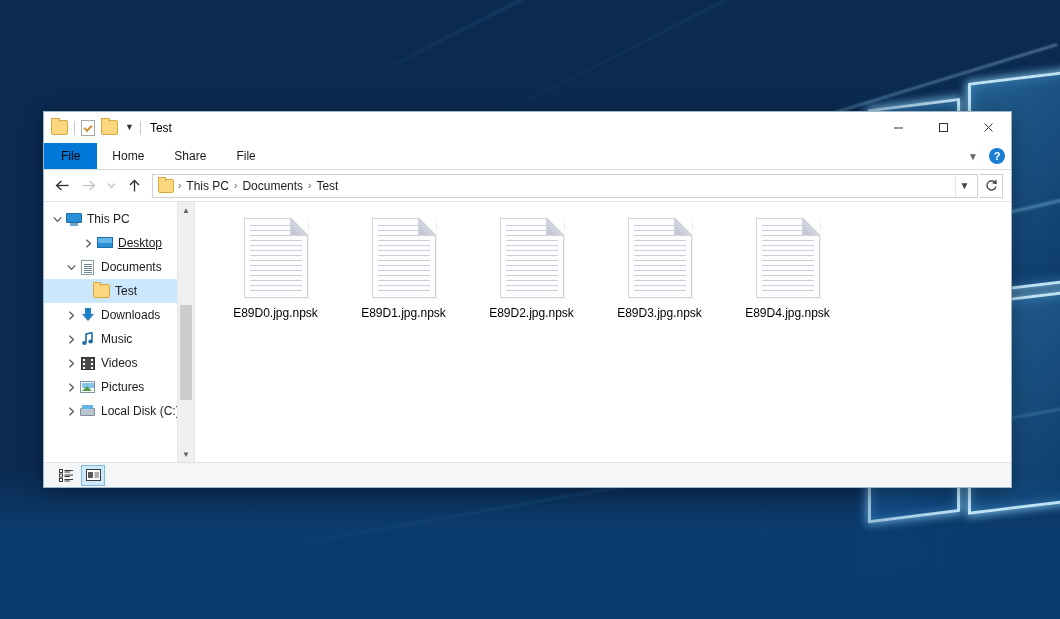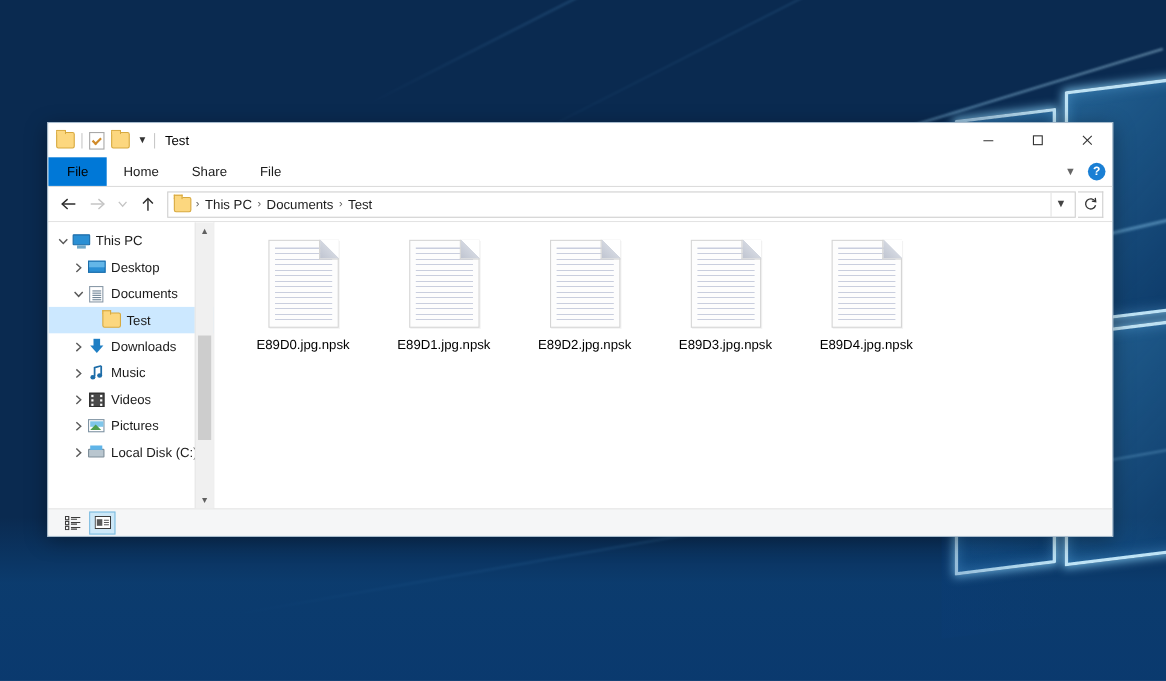--- a/index.html
+++ b/index.html
@@ -612,21 +612,21 @@
               <span class="twist">
                 <svg width="9" height="7" viewBox="0 0 9 7">
                   <path d="M0.8 1.4 L4.5 5.4 L8.2 1.4" fill="none" stroke="currentColor" stroke-width="1.3"></path>
                 </svg>
               </span>
               <span class="tico">
                 <span class="ic-pc"></span>
               </span>
               <span class="tlabel">This PC</span>
             </div>
-            <div class="tnode" style="padding-left: 20px;">
+            <div class="tnode" style="padding-left: 37px; text-decoration: underline;">
               <span class="twist">
                 <svg width="7" height="9" viewBox="0 0 7 9">
                   <path d="M1.4 0.8 L5.4 4.5 L1.4 8.2" fill="none" stroke="currentColor" stroke-width="1.3"></path>
                 </svg>
               </span>
               <span class="tico">
                 <span class="ic-desktop"></span>
               </span>
               <span class="tlabel">Desktop</span>
             </div>

